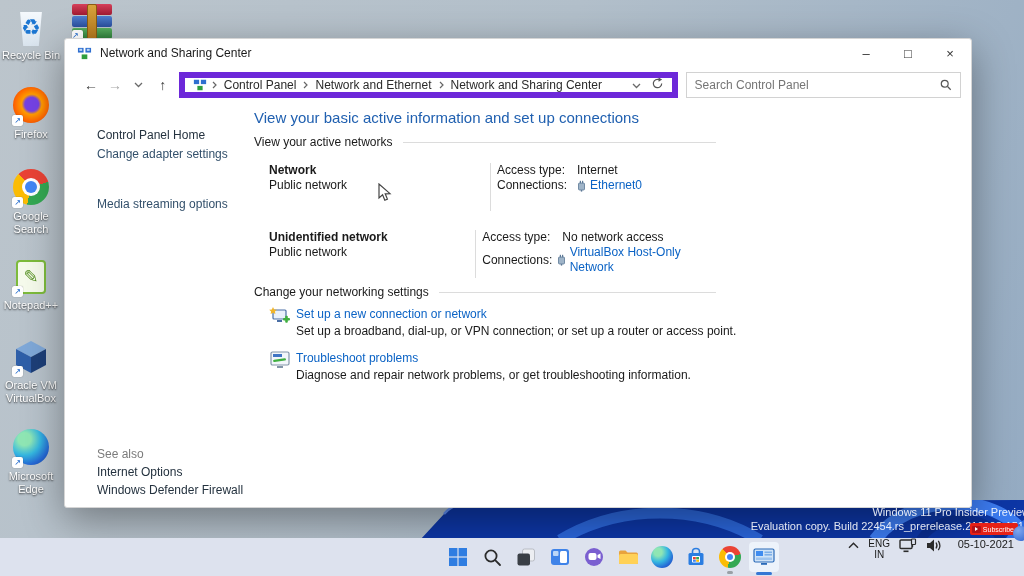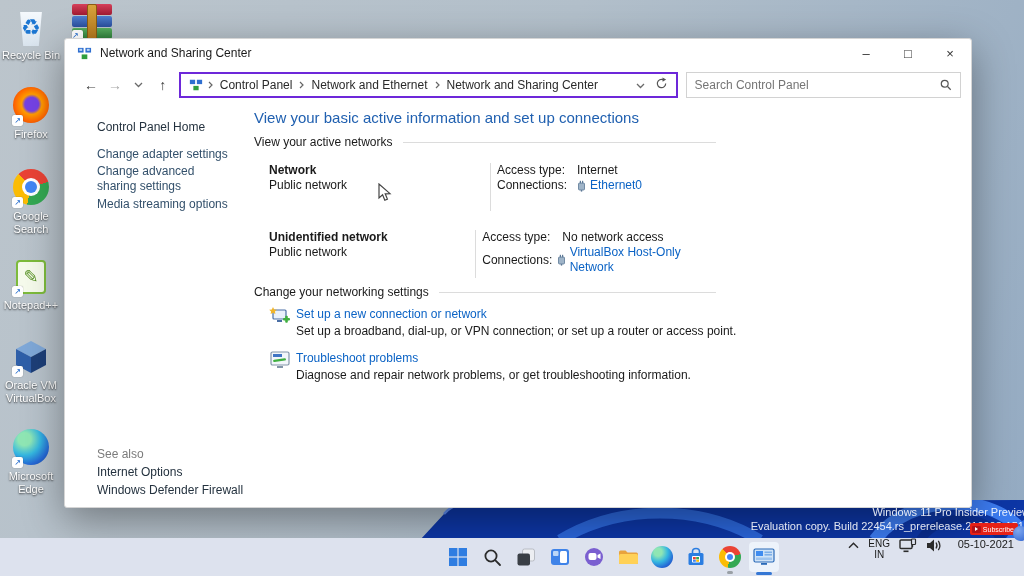--- a/index.html
+++ b/index.html
@@ -44,31 +44,31 @@
   .titlebar { height:28px; display:flex; align-items:center; padding-left:12px; }
   .title-text { margin-left:8px; font-size:12px; color:#1a1a1a; }
   .win-controls { margin-left:auto; display:flex; height:28px; }
   .wc { width:42px; height:28px; display:flex; align-items:center; justify-content:center;
         font-size:13px; color:#333; }
   .wc.close { border-top-right-radius:8px; }
   .toolbar { height:36px; display:flex; align-items:center; padding:0 10px 0 14px; }
   .nav-btn { width:24px; height:24px; display:flex; align-items:center; justify-content:center;
              font-size:14px; color:#3a3a3a; }
   .nav-btn.disabled { color:#a8a8a8; }
-  .addressbar { width:500px; height:26px; border:2px solid #6d28d9; display:flex; align-items:center;
+  .addressbar { width:500px; height:26px; border:6px solid #6d28d9; display:flex; align-items:center;
                 padding:0 8px; margin-left:4px; color:#2a2a2a; }
   .crumb { padding:0 2px; white-space:nowrap; }
   .crumb-sep { padding:0 5px; display:flex; align-items:center; }
   .addr-end { margin-left:auto; display:flex; align-items:center; gap:10px; }
   .searchbox { width:276px; height:26px; border:1px solid #d2d2d2; margin-left:8px; display:flex;
                align-items:center; padding:0 8px; }
   .searchbox input { border:0; outline:0; flex:1; font:12px "Liberation Sans",sans-serif; color:#666;
                      background:transparent; }
   
-  .sb-home { position:absolute; left:32px; top:81px; color:#24323f; }
+  .sb-home { position:absolute; left:32px; top:89px; color:#24323f; }
   .sb-link { position:absolute; left:32px; color:#33506b; width:140px; line-height:15px; }
   .see-also { position:absolute; left:32px; top:408px; color:#7b7b7b; }
   .main-heading { position:absolute; left:189px; top:70px; font-size:15px; color:#2060b0; }
   .sec { position:absolute; left:189px; width:462px; display:flex; align-items:center; color:#1a1a1a; }
   .sec .rule { flex:1; height:1px; background:#dcdcdc; margin-left:10px; }
   .netrow { position:absolute; left:204px; width:448px; display:flex; }
   .net-left { width:221px; }
   .net-name { font-weight:bold; line-height:15px; }
   .net-sub { line-height:15px; }
   .net-div { width:1px; background:#dcdcdc; }
@@ -257,21 +257,20 @@
       <input type="text" placeholder="Search Control Panel" style="">
       <svg width="12" height="12" viewBox="0 0 14 14">
         <circle cx="5.5" cy="5.5" r="4" fill="none" stroke="#555" stroke-width="1.4"></circle>
         <line x1="8.8" y1="8.8" x2="12.5" y2="12.5" stroke="#555" stroke-width="1.4"></line>
         </svg>
     </div>
   </div>
 
   <div class="sb-home">Control Panel Home</div>
   <div class="sb-link" style="top:108px;">Change adapter settings</div>
-  <div class="sb-link" style="top:125px;">Change advanced sharing settings</div>
   <div class="sb-link" style="top:158px;">Media streaming options</div>
   <div class="see-also">See also</div>
   <div class="sb-link" style="top:426px;color:#24323f;">Internet Options</div>
   <div class="sb-link" style="top:444px;color:#24323f;width:180px;">Windows Defender Firewall</div>
 
   <div class="main-heading">View your basic active information and set up connections</div>
 
   <div class="sec" style="top:96px;">
     <span>View your active networks</span>
     <span class="rule"></span>

